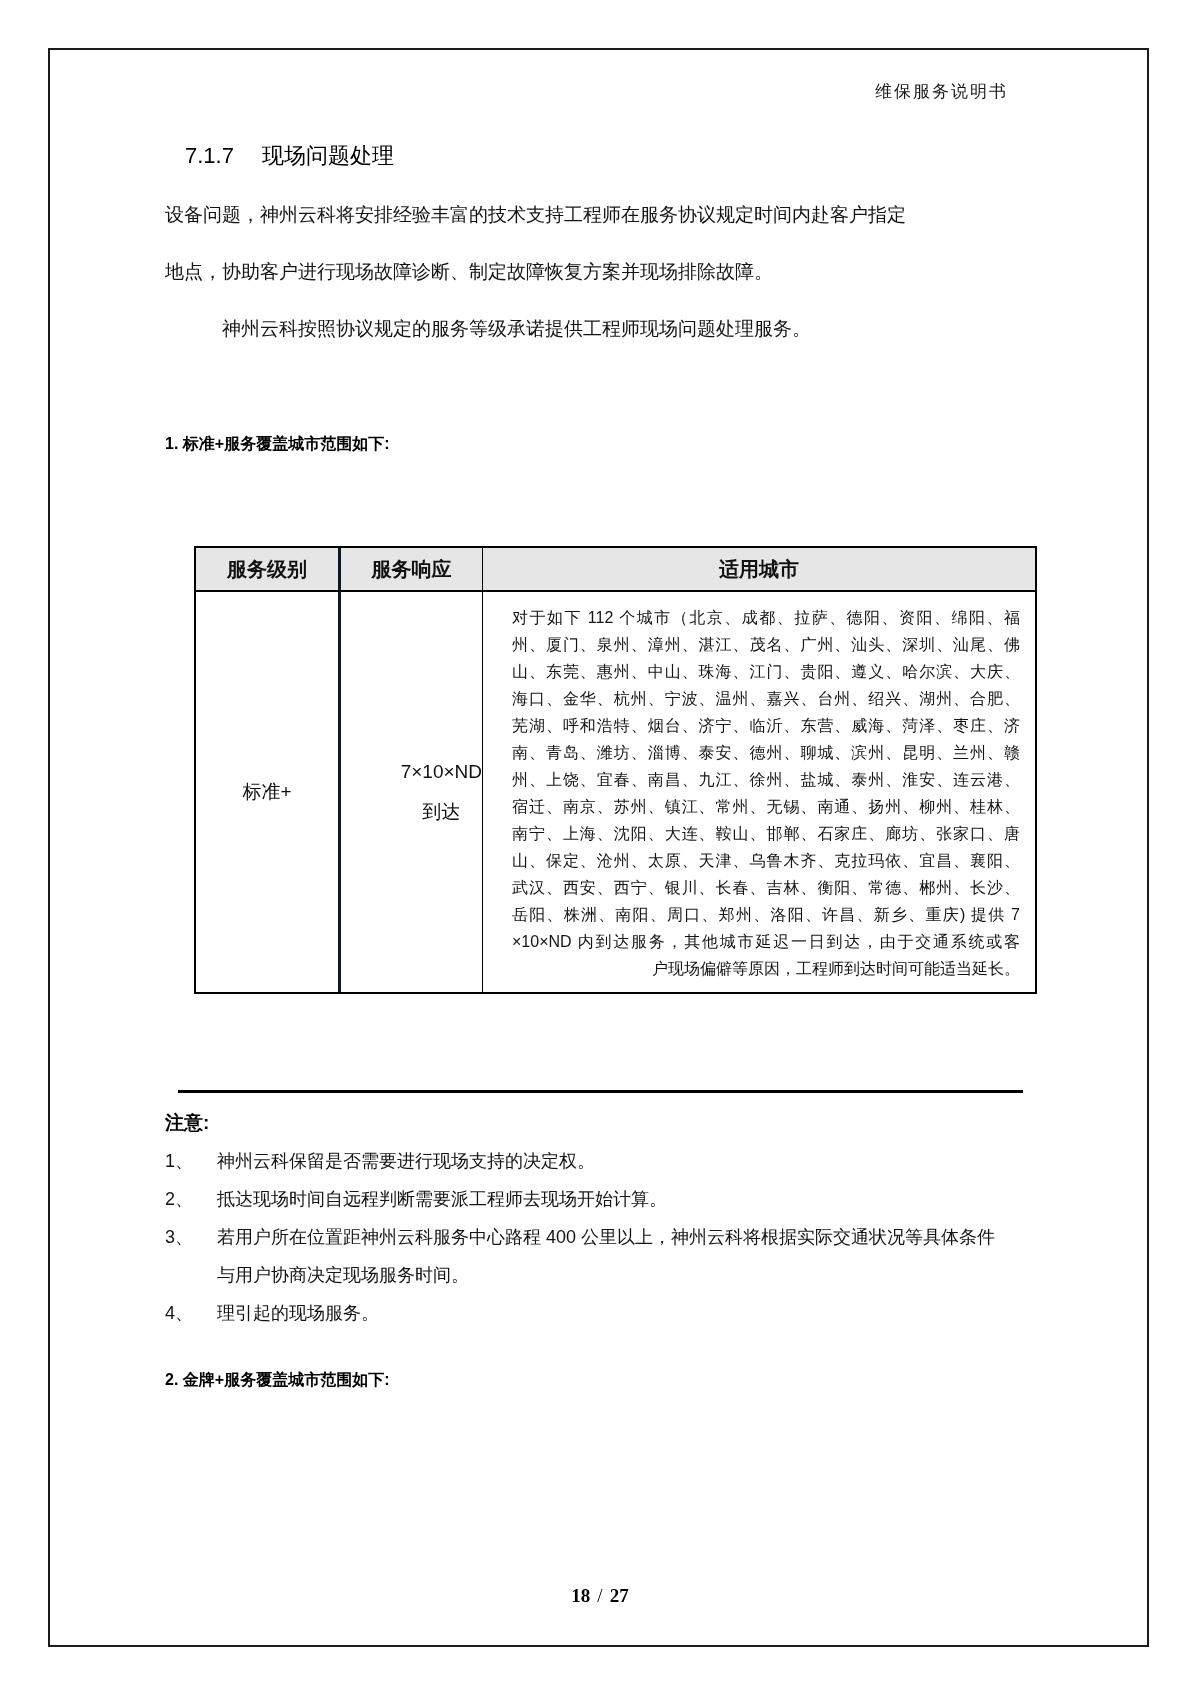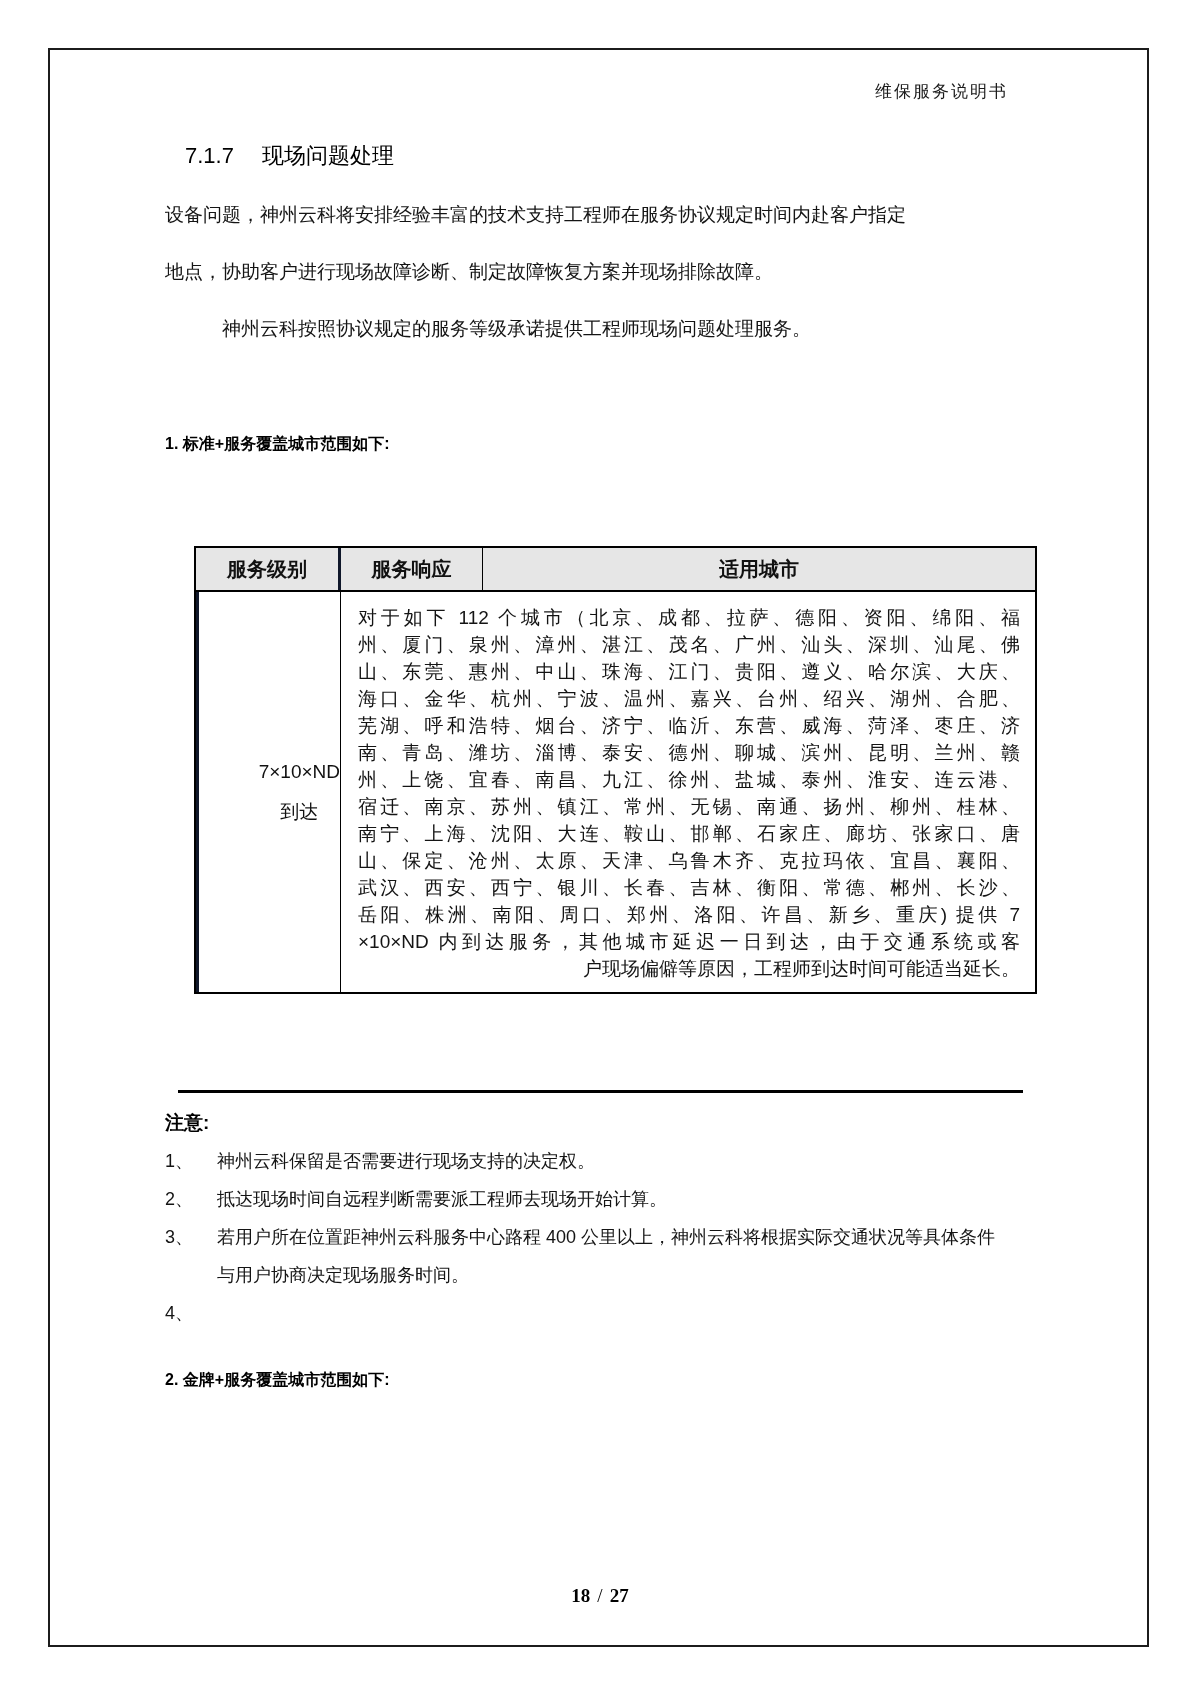--- a/index.html
+++ b/index.html
@@ -94,24 +94,25 @@
     text-align:center;
     font-size:19px;
     line-height:40px;
     box-sizing:border-box;
   }
   .t-body .col3{
     padding:12px 15px 10px 17px;
     box-sizing:border-box;
   }
   .city-line{
-    font-size:19px;
+    font-size:16px;
     height:27px;
     line-height:27px;
     color:#141414;
+    margin-left:12px;
   }
   .jline{
     text-align:justify;
     text-align-last:justify;
     text-justify:inter-character;
   }
   .lastline{text-align:right;}
   .rule{
     position:absolute;
     left:178px; top:1090px;
@@ -171,20 +172,21 @@
 
   <div class="list-heading list1">1. 标准+服务覆盖城市范围如下:</div>
 
   <div class="svc-table">
     <div class="t-head">
       <div class="cell col1">服务级别</div>
       <div class="cell col2">服务响应</div>
       <div class="cell col3">适用城市</div>
     </div>
     <div class="t-body">
+      <div class="col1">标准+</div>
       <div class="col2">
         <div>
           <div>7×10×ND</div>
           <div>到达</div>
         </div>
       </div>
       <div class="col3">
         <div class="city-line jline">对于如下 112 个城市（北京、成都、拉萨、德阳、资阳、绵阳、福</div>
         <div class="city-line jline">州、厦门、泉州、漳州、湛江、茂名、广州、汕头、深圳、汕尾、佛</div>
         <div class="city-line jline">山、东莞、惠州、中山、珠海、江门、贵阳、遵义、哈尔滨、大庆、</div>
@@ -226,20 +228,21 @@
       <div class="note-num">3、</div>
       <div class="note-lines">
         <div class="note-line">若用户所在位置距神州云科服务中心路程 400 公里以上，神州云科将根据实际交通状况等具体条件</div>
         <div class="note-line">与用户协商决定现场服务时间。</div>
       </div>
     </div>
 
     <div class="note-item">
       <div class="note-num">4、</div>
       <div class="note-lines">
+        <div class="note-line">理引起的现场服务。</div>
       </div>
     </div>
   </div>
 
   <div class="list-heading list2">2. 金牌+服务覆盖城市范围如下:</div>
 
   <div class="footer">
     <span class="num">18</span><span class="sep">/</span><span class="num">27</span>
   </div>
 

